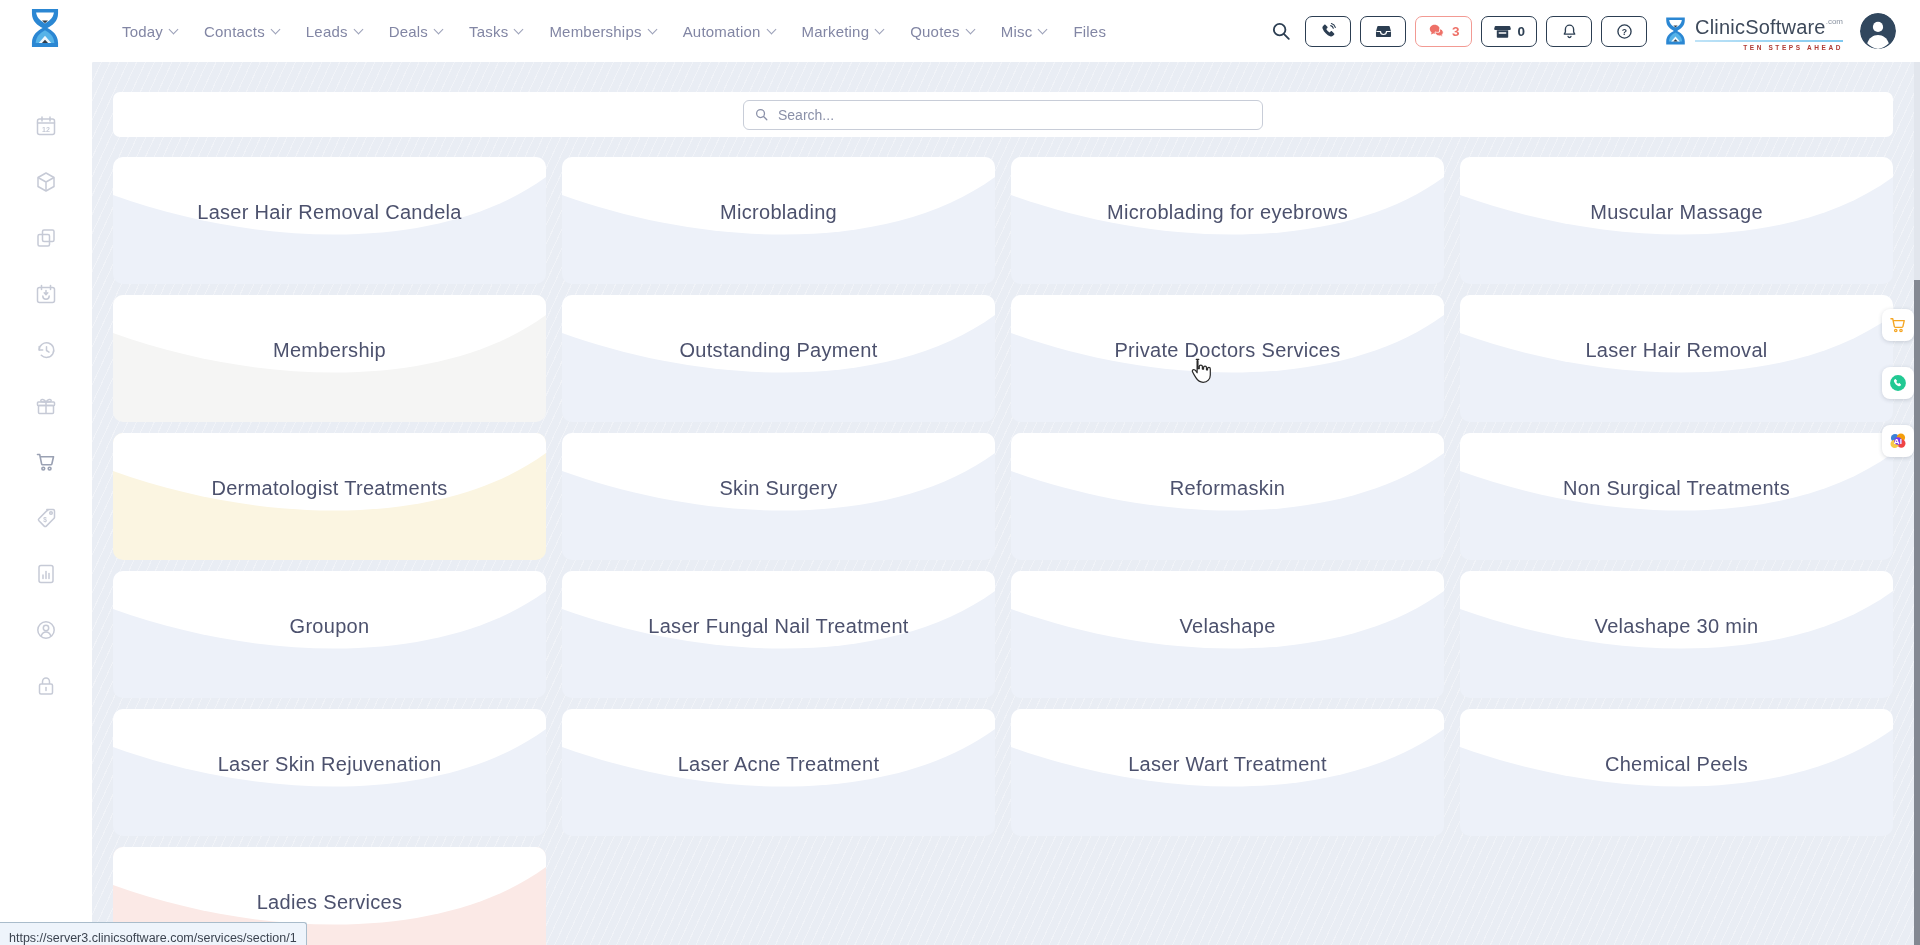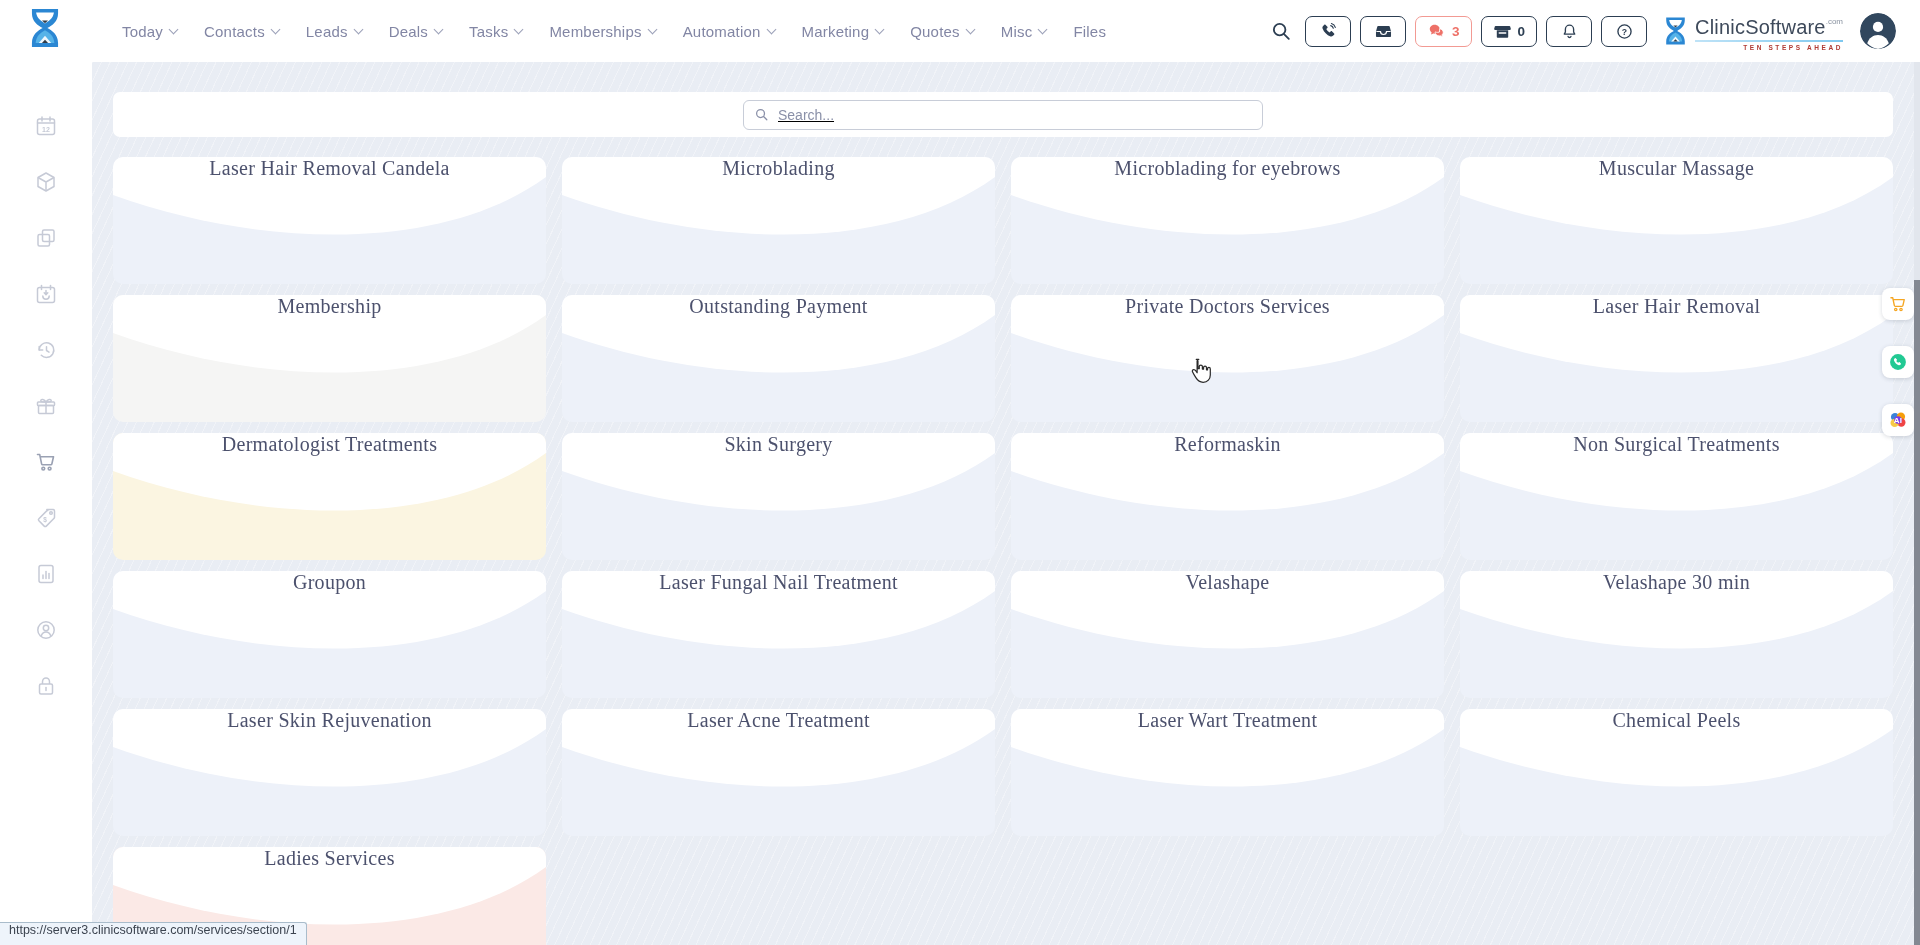--- a/index.html
+++ b/index.html
@@ -78,75 +78,75 @@
 
   
   .main {
     position:absolute; left:92px; top:62px; width:1822px; height:883px;
     background-color:#e9edf4;
     background-image:repeating-linear-gradient(115deg, rgba(255,255,255,.35) 0px, rgba(255,255,255,.35) 1px, transparent 1px, transparent 8px);
   }
   .search-card {
     position:absolute; left:21px; top:30px; width:1780px; height:45px;
     background:#ffffff; border-radius:7px;
-    display:flex; align-items:center; justify-content:center;text-decoration:underline;
+    display:flex; align-items:center; justify-content:center;
   }
   .search-box {
     width:520px; height:30px; border:1px solid #c8cdd8; border-radius:6px;
     display:flex; align-items:center; padding:0 10px; gap:9px; background:#fff;
   }
   .search-box svg { width:15px; height:15px; color:#8a90a8; flex:0 0 auto; }
   .search-box input {
     border:none; outline:none; flex:1; font-size:14px; color:#4c516d;
     font-family:"Liberation Sans", sans-serif; background:transparent;
   }
   .search-box input::placeholder { color:#8a90a8; }
 
   .services-grid {
     position:absolute; left:21px; top:95px; width:1780px;
     display:grid; grid-template-columns:repeat(4,1fr);
     column-gap:16px; row-gap:11px;
   }
   .card {
     height:127px; border-radius:10px; position:relative; overflow:hidden;
-    display:flex; justify-content:center; cursor:pointer;font-family:Liberation Serif, serif;
+    display:flex; align-items:center; justify-content:center; cursor:pointer;
   }
   .card .wave { position:absolute; left:0; top:0; width:100%; height:100%; display:block; }
   .card-label {
     position:relative; z-index:1; color:#4c516d; font-size:20px;
     letter-spacing:.3px; font-weight:500; padding-bottom:16px; text-align:center;
   }
 
   
   .floating-buttons { position:absolute; left:1882px; top:288px; width:32px; z-index:6; }
   .float-btn {
     width:32px; height:32px; background:#fff; border-radius:8px;
     box-shadow:0 1px 4px rgba(40,50,70,.18); cursor:pointer;
     display:flex; align-items:center; justify-content:center;
-    position:relative; margin-bottom:26px;
+    position:relative; margin-bottom:26px;margin-top:21px;
   }
   .ficon { width:20px; height:20px; display:block; }
   .ficon svg { width:100%; height:100%; }
   .ficon.cart { color:#f5a623; }
   .ai-label {
     position:absolute; left:0; top:0; width:100%; height:100%;
     display:flex; align-items:center; justify-content:center;
     font-size:8px; font-weight:bold; color:#ffffff; letter-spacing:.3px;
   }
 
   
   .scroll-track { position:absolute; right:0; top:62px; width:6px; height:883px; background:#e2e6ed; z-index:7; }
   .scroll-thumb { position:absolute; right:0; top:280px; width:6px; height:665px; background:#838892; z-index:8; }
 
   
   .status-bar {
     position:absolute; left:0; bottom:0; height:23px; z-index:10;
     background:#eef4fb; border:1px solid #a9bccb; border-left:none; border-bottom:none;
     border-top-right-radius:3px;
-    display:flex; align-items:flex-end; padding:8px 9px;
+    display:flex; align-items:flex-start; padding:8px 9px;
     font-size:12.5px; color:#3c4450;
   }
 
   
   .cursor { position:absolute; left:1186px; top:356px; width:28px; height:34px; z-index:20; pointer-events:none; }
   .cursor svg { width:100%; height:100%; }
 </style>
 </head>
 <body>
 

